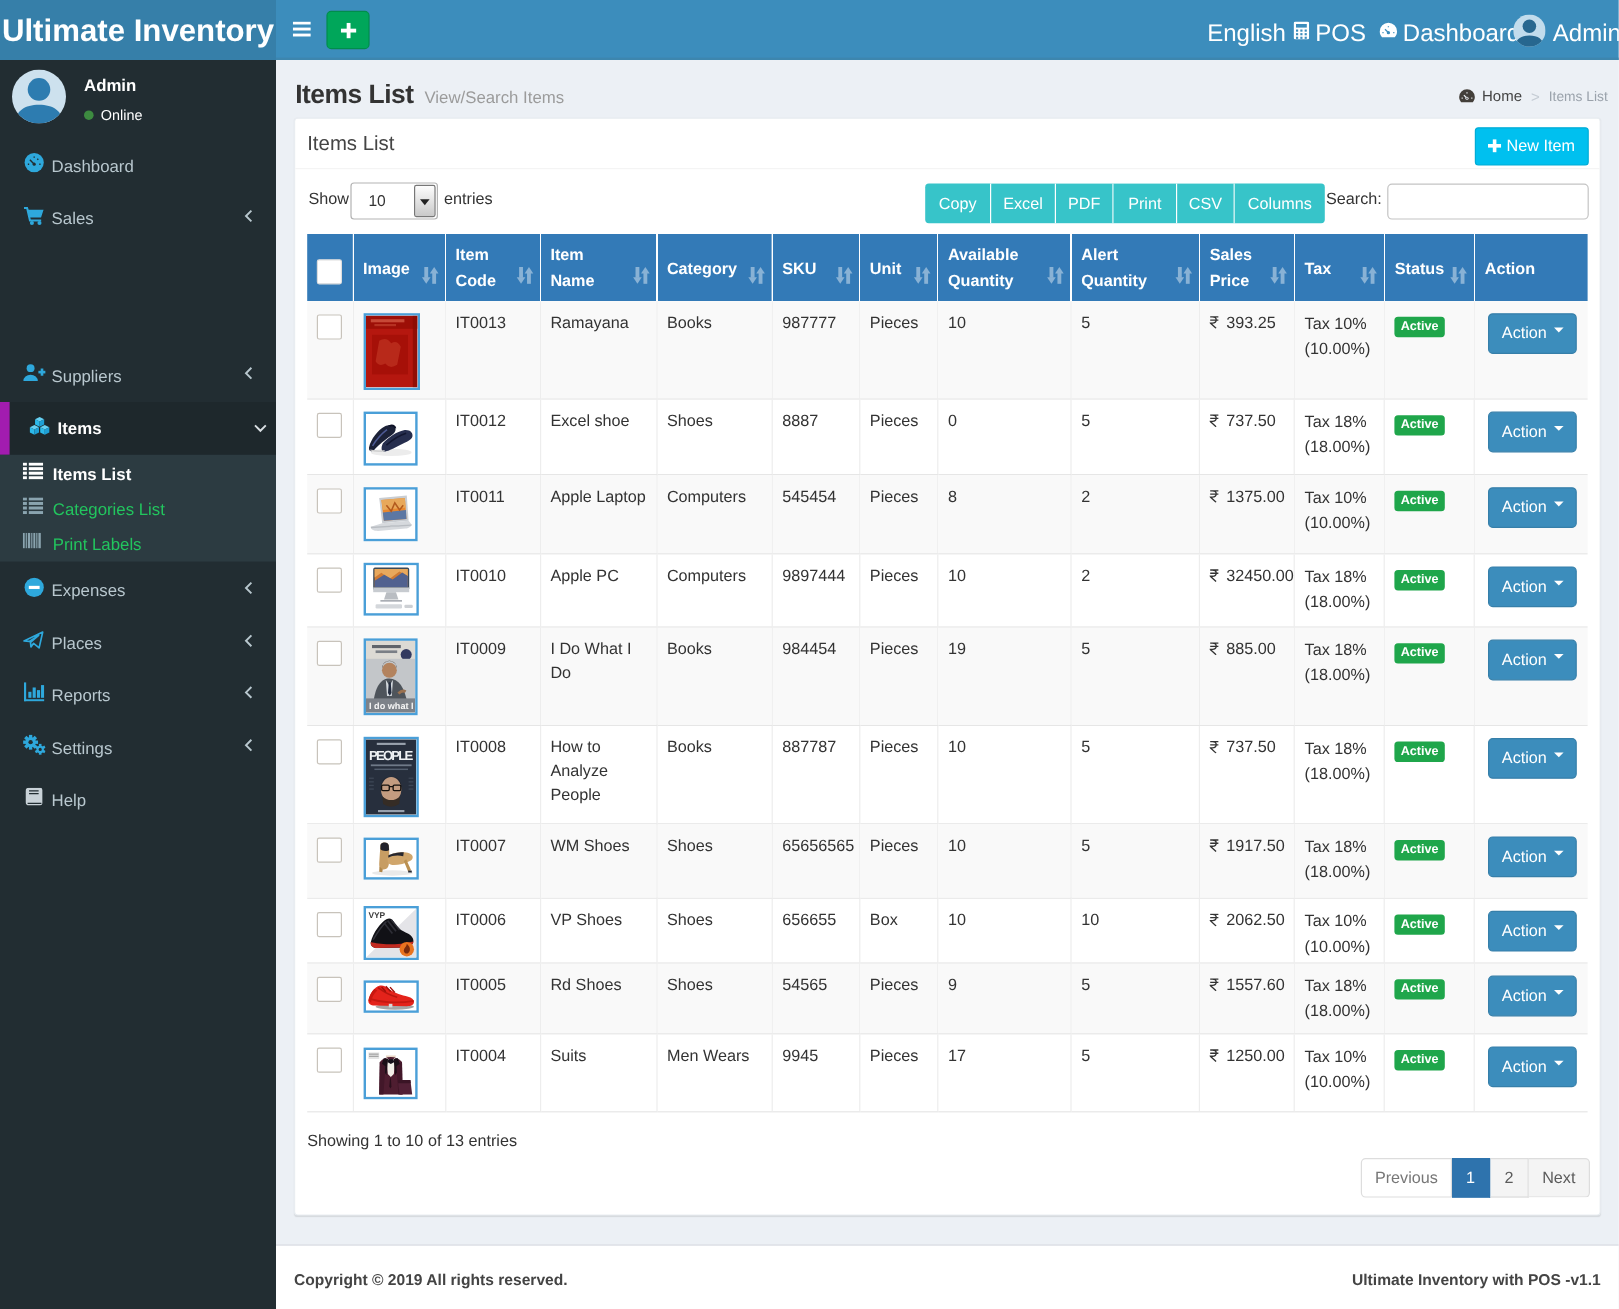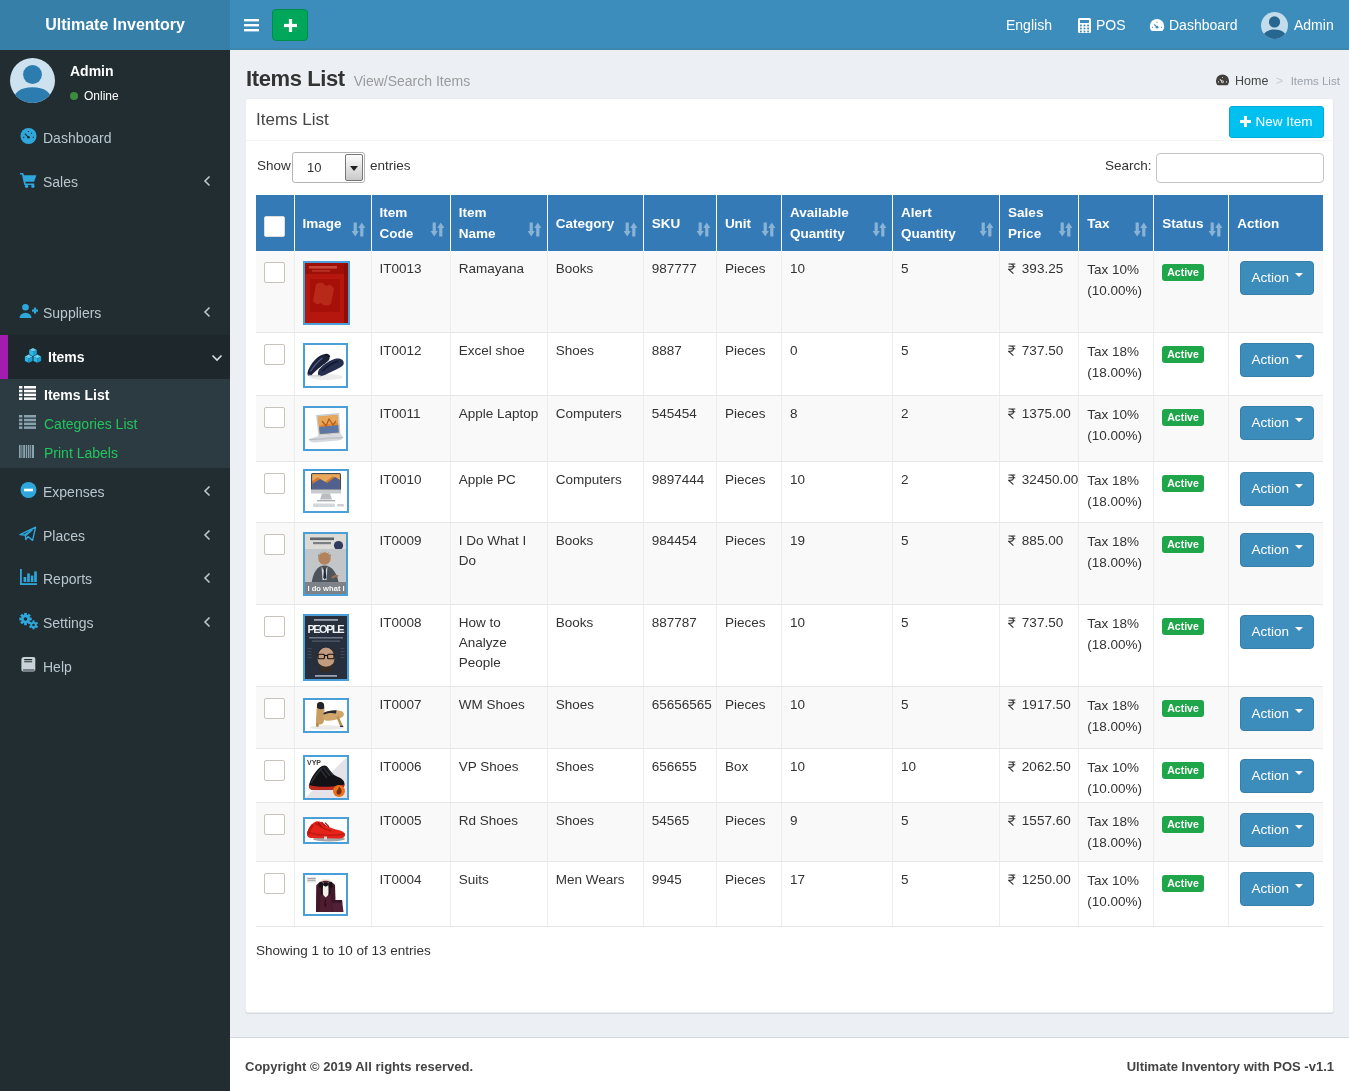--- a/index.html
+++ b/index.html
@@ -1,41 +1,41 @@
 <!DOCTYPE html>
 <html><head>
 <meta charset="utf-8">
 <style>
 *{margin:0;padding:0;box-sizing:border-box}
 html,body{width:1349px;height:1091px;overflow:hidden}
 body{position:relative;font-family:"Liberation Sans",sans-serif;background:#ecf0f5;color:#333}
 
 #sidebar{position:absolute;left:0;top:0;width:230px;height:1091px;background:#222d32;z-index:5}
-#logo{position:absolute;left:0;top:0;width:230px;height:50px;background:#367fa9;color:#fff;font-size:16px;font-weight:bold;text-align:center;line-height:50px}
+#logo{position:absolute;left:0;top:0;width:230px;height:50px;background:#367fa9;color:#fff;font-size:26px;font-weight:bold;text-align:center;line-height:50px}
 #uavatar{position:absolute;left:10px;top:58px}
 #uname{position:absolute;left:70px;top:63px;color:#fff;font-size:14px;font-weight:bold}
 #uonline{position:absolute;left:70px;top:89px;font-size:12px;color:#fff}
 #uonline .dot{display:inline-block;width:8px;height:8px;border-radius:50%;background:#3d8b40;margin-right:6px}
 .mi{position:absolute;left:0;width:230px;height:44px}
 .mi .ic{position:absolute;left:18px;top:50%;transform:translateY(-50%);width:20px;text-align:center}
 .mi .lb{position:absolute;left:43px;top:50%;transform:translateY(-50%);font-size:14px;color:#b8c7ce;white-space:nowrap}
 .mi .ch{position:absolute;left:203px;top:50%;transform:translateY(-50%)}
 .mi.active{background:#1e282c;border-left:8px solid #a21caf}
 .mi.active .ic{left:15px}
 .mi.active .lb{left:40px;color:#fff}
 #submenu{position:absolute;left:0;top:379px;width:230px;height:89px;background:#2c3b41}
 .smi{position:absolute;left:0;width:230px;height:29px}
 .smi .ic{position:absolute;left:19px;top:50%;transform:translateY(-50%)}
 .smi .lb{position:absolute;left:44px;top:50%;transform:translateY(-50%);font-size:14px;color:#22c55e;white-space:nowrap}
 .smi.act .lb{color:#fff;font-weight:bold}
 
 #navbar{position:absolute;left:230px;top:0;width:1119px;height:50px;background:#3c8dbc;z-index:4;border-bottom:2px solid #3d86ae}
 #burger{position:absolute;left:14px;top:18px}
 #plusbtn{position:absolute;left:42px;top:9px;width:36px;height:32px;background:#00a65a;border:1px solid #008d4c;border-radius:4px;color:#fff;text-align:center;line-height:29px;font-size:19px;font-weight:bold}
-.ntxt{position:absolute;top:17px;color:#fff;font-size:14px;white-space:nowrap}
+.ntxt{position:absolute;top:17px;color:#fff;font-size:20px;white-space:nowrap}
 .nic{position:absolute;top:18px}
 
 #pagetitle{position:absolute;left:246px;top:66px;font-size:22px;font-weight:600;letter-spacing:-0.4px;color:#333;z-index:1}
 #pagetitle small{font-size:14px;font-weight:normal;letter-spacing:0;color:#9b9b9b;margin-left:9px}
 #crumb{position:absolute;left:1215px;top:73px;font-size:12.5px;color:#444;z-index:1}
 #crumb .sep{color:#c5ccd4;margin:0 4px}
 #crumb .last{color:#9aa2ab;font-size:11.5px}
 
 #box{position:absolute;left:245px;top:98px;width:1089px;height:915px;background:#fff;border:1px solid #e9edf1;border-radius:3px;box-shadow:0 1px 1px rgba(0,0,0,.1);z-index:1}
 #boxtitle{position:absolute;left:10px;top:11px;font-size:17px;color:#444}
@@ -342,20 +342,28 @@
           <rect x="0" y="4" width="11" height="3"></rect>
         </g>
       </svg>New Item</div>
   <div id="hline"></div>
   <div class="ctl" style="left:11px;top:59px">Show</div>
   <div id="selshow">
       <span class="v">10</span>
       <span class="btn"></span>
     </div>
   <div class="ctl" style="left:124px;top:59px">entries</div>
+  <div id="btngroup">
+    <div class="ebtn" style="width:55px">Copy</div>
+      <div class="ebtn" style="width:54px">Excel</div>
+      <div class="ebtn" style="width:48px">PDF</div>
+      <div class="ebtn" style="width:53px">Print</div>
+      <div class="ebtn" style="width:48px">CSV</div>
+      <div class="ebtn" style="width:75px">Columns</div>
+  </div>
   <div class="ctl" style="left:859px;top:59px">Search:</div>
   <div id="srch"></div>
   <table id="tbl">
       <colgroup>
         <col style="width:38px">
         <col style="width:77px">
         <col style="width:79px">
         <col style="width:97px">
         <col style="width:96px">
         <col style="width:73px">
@@ -831,18 +839,19 @@
           <td>
             <div><span class="badge">Active</span></div>
           </td>
           <td>
             <div class="abtn">Action<span class="caret"></span></div>
           </td>
         </tr>
       </tbody>
     </table>
   <div id="info">Showing 1 to 10 of 13 entries</div>
+  <div id="pag"><span class="prev" style="width:76px">Previous</span><span class="cur" style="width:32px">1</span><span style="width:32px">2</span><span class="next" style="width:51px">Next</span></div>
 </div>
 
 <div id="footer">
   <div id="fleft">Copyright © 2019 All rights reserved.</div>
   <div id="fright">Ultimate Inventory with POS -v1.1</div>
 </div>
 
 </body></html>

